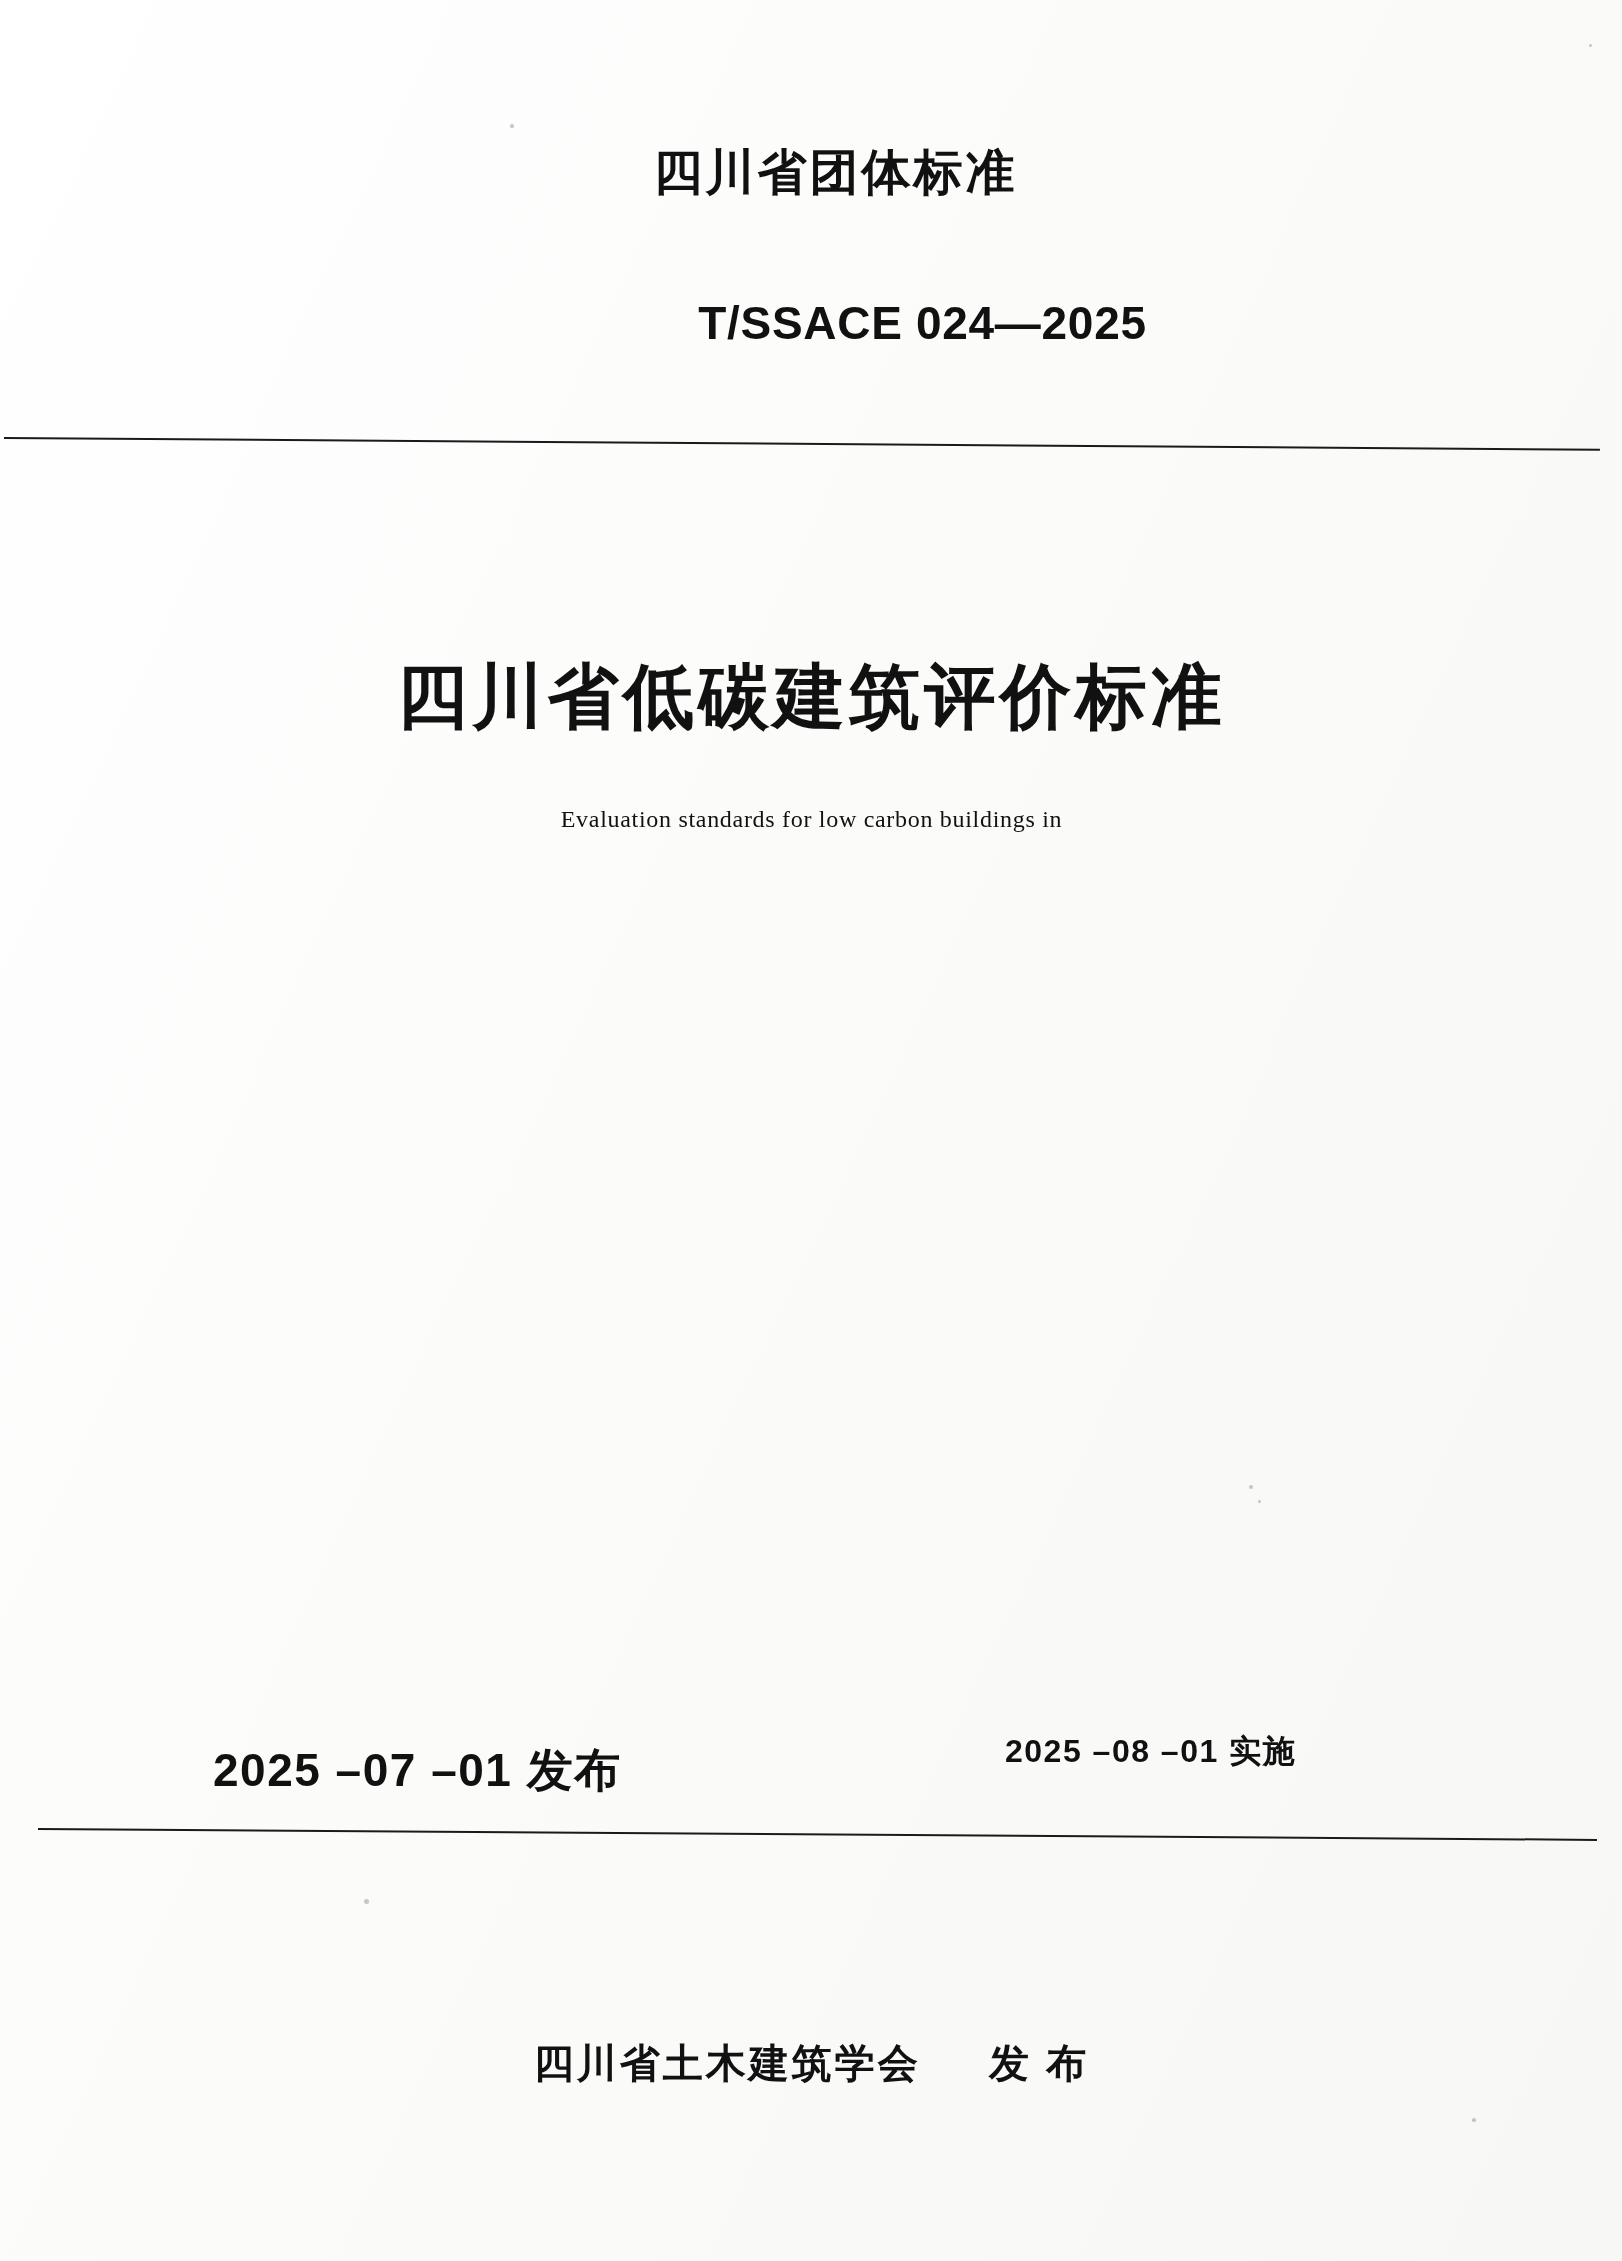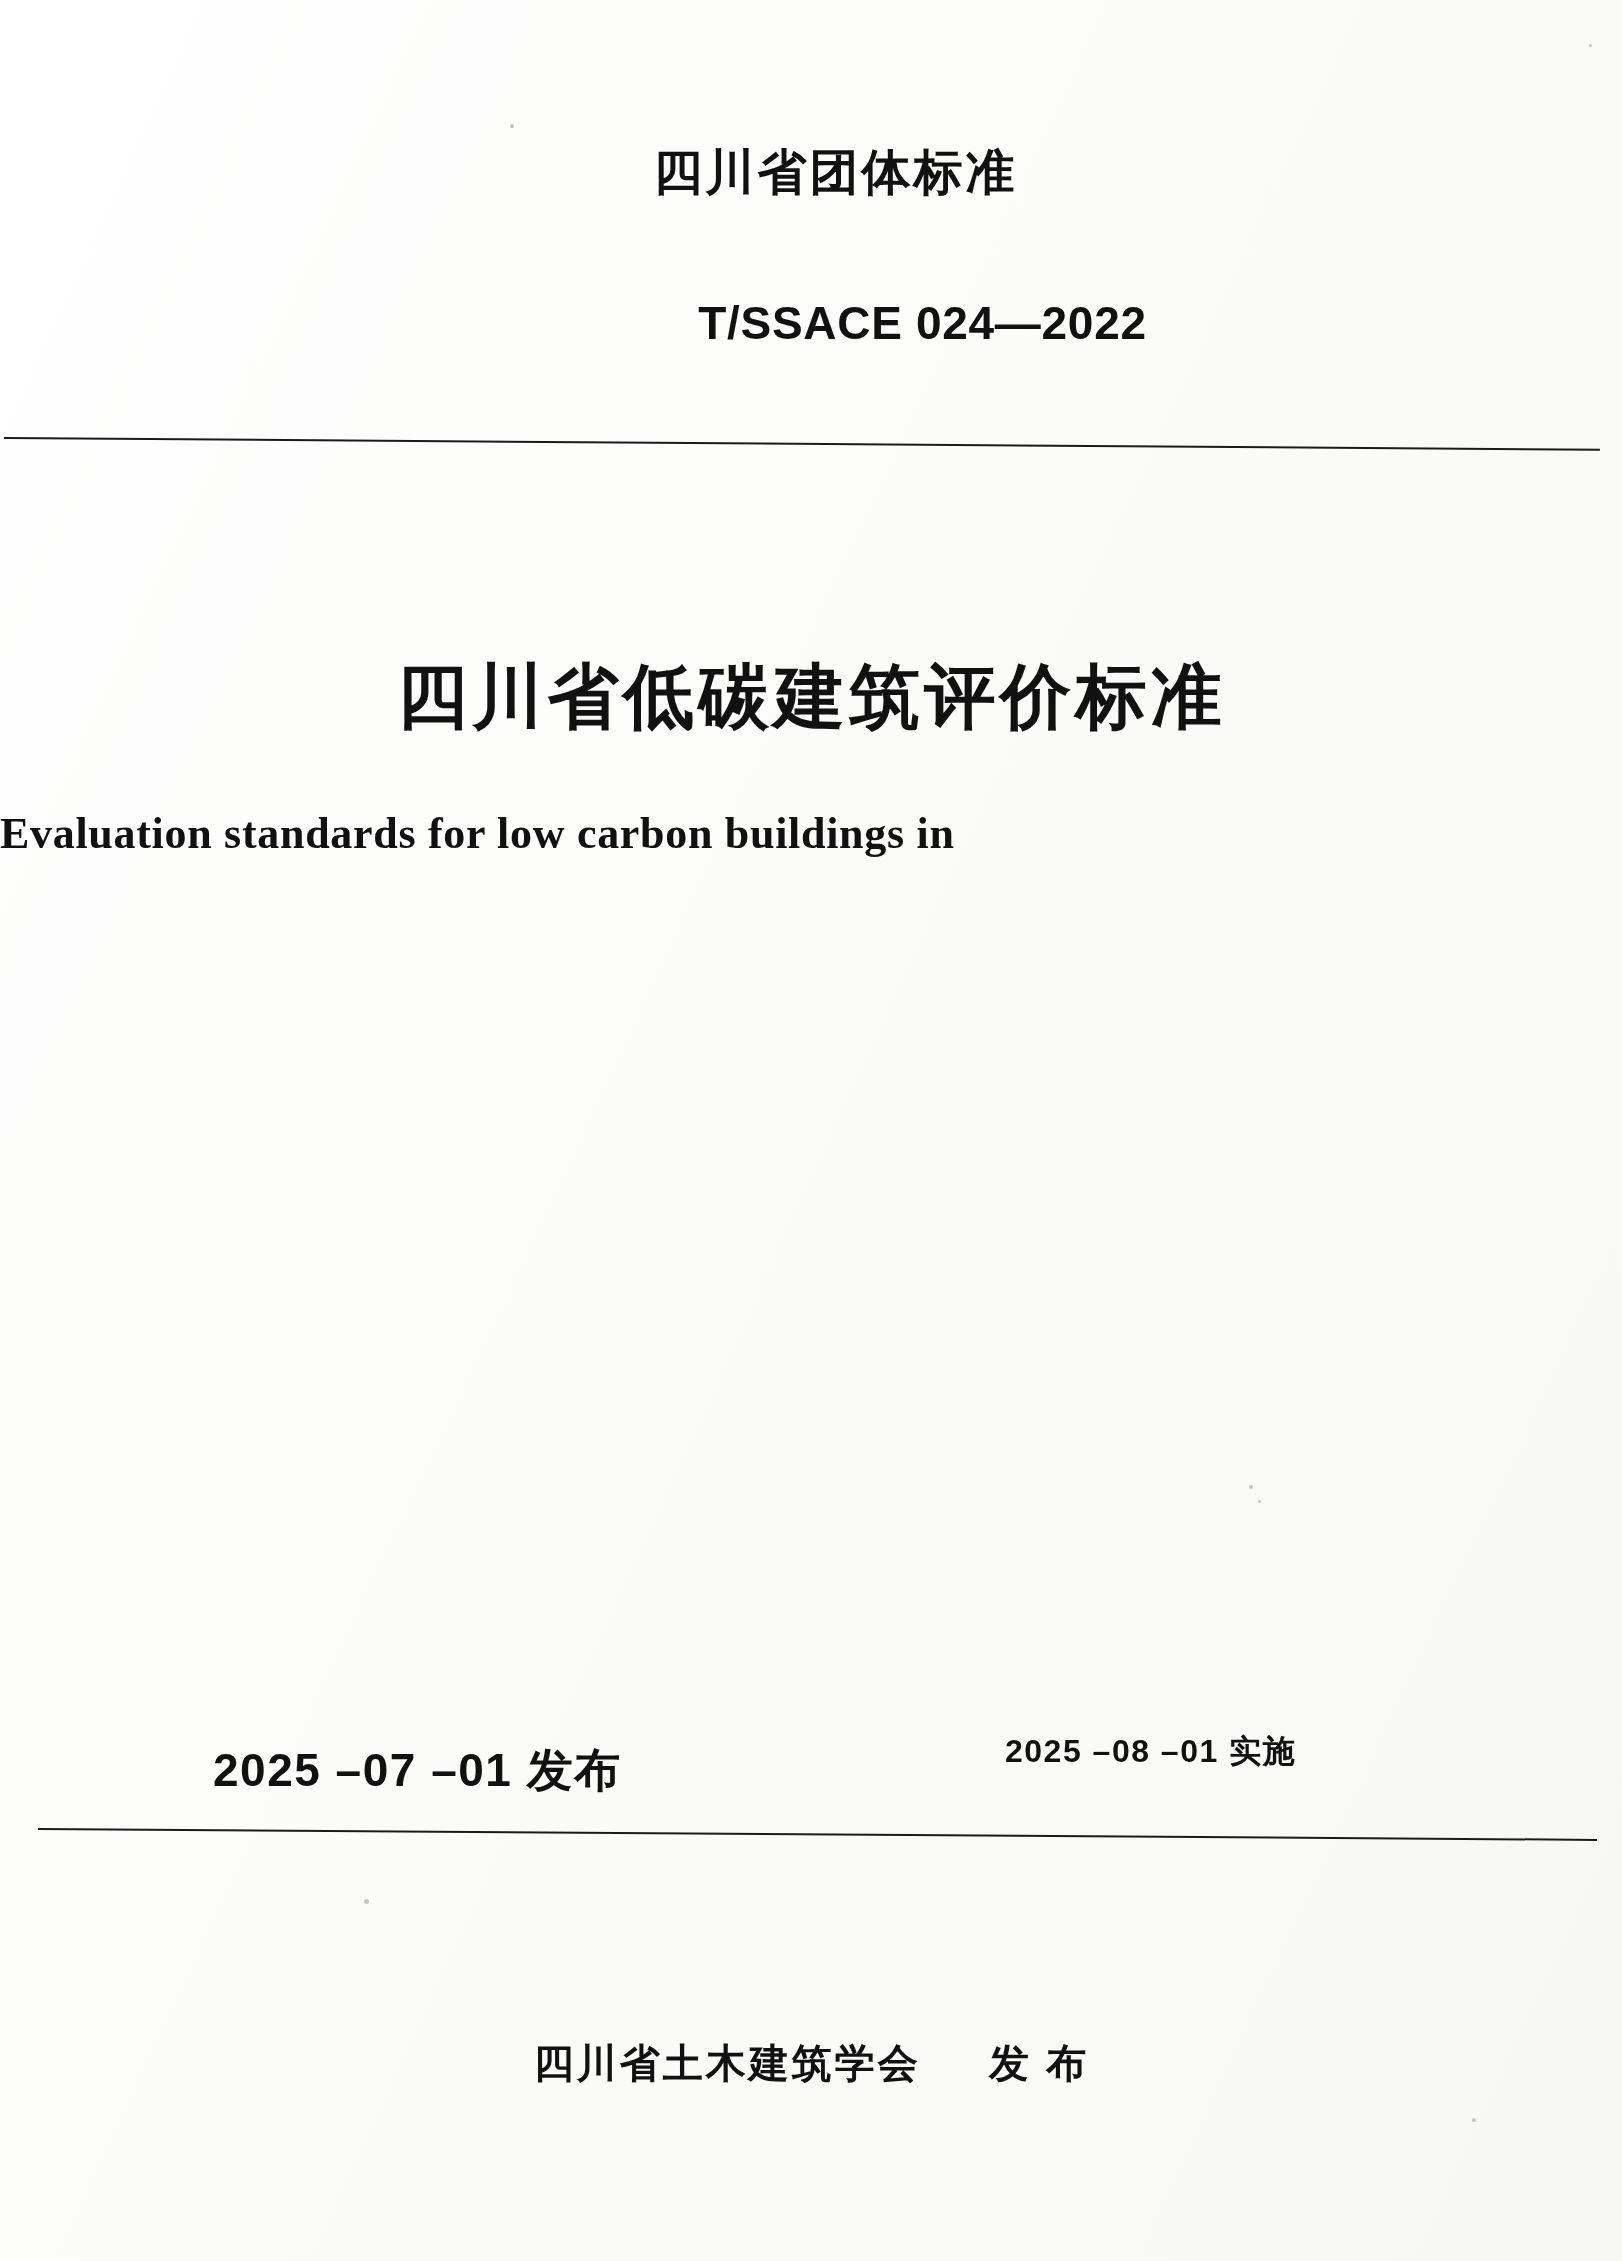--- a/index.html
+++ b/index.html
@@ -86,25 +86,25 @@
     text-align: center;
     font-size: 71px;
     font-weight: bold;
     letter-spacing: 4.4px;
   }
   .title-en {
     position: absolute;
     top: 802px;
     left: 0;
     width: 100%;
+    text-align: center;
     font-family: "Liberation Serif", serif;
-    font-size: 44px;
+    font-size: 24px;
     line-height: 1.45;
     letter-spacing: 0.7px;
-    font-weight: bold;
   }
   .title-en span {
     display: block;
   }
 
   
   .date-row {
     position: absolute;
     top: 1740px;
     left: 0;
@@ -155,21 +155,21 @@
 </style>
 </head>
 <body>
 
 <div class="page">
 
   <div class="layer">
 
     <div class="std-series">四川省团体标准</div>
 
-    <div class="std-code">T/SSACE 024—2022</div>
+    <div class="std-code">T/SSACE 024—2025</div>
 
     <div class="rule rule-top"></div>
 
     <div class="title-cn">四川省低碳建筑评价标准</div>
 
     <div class="title-en">
       <span>Evaluation standards for low carbon buildings in</span>
     </div>
 
     <div class="date-row">

